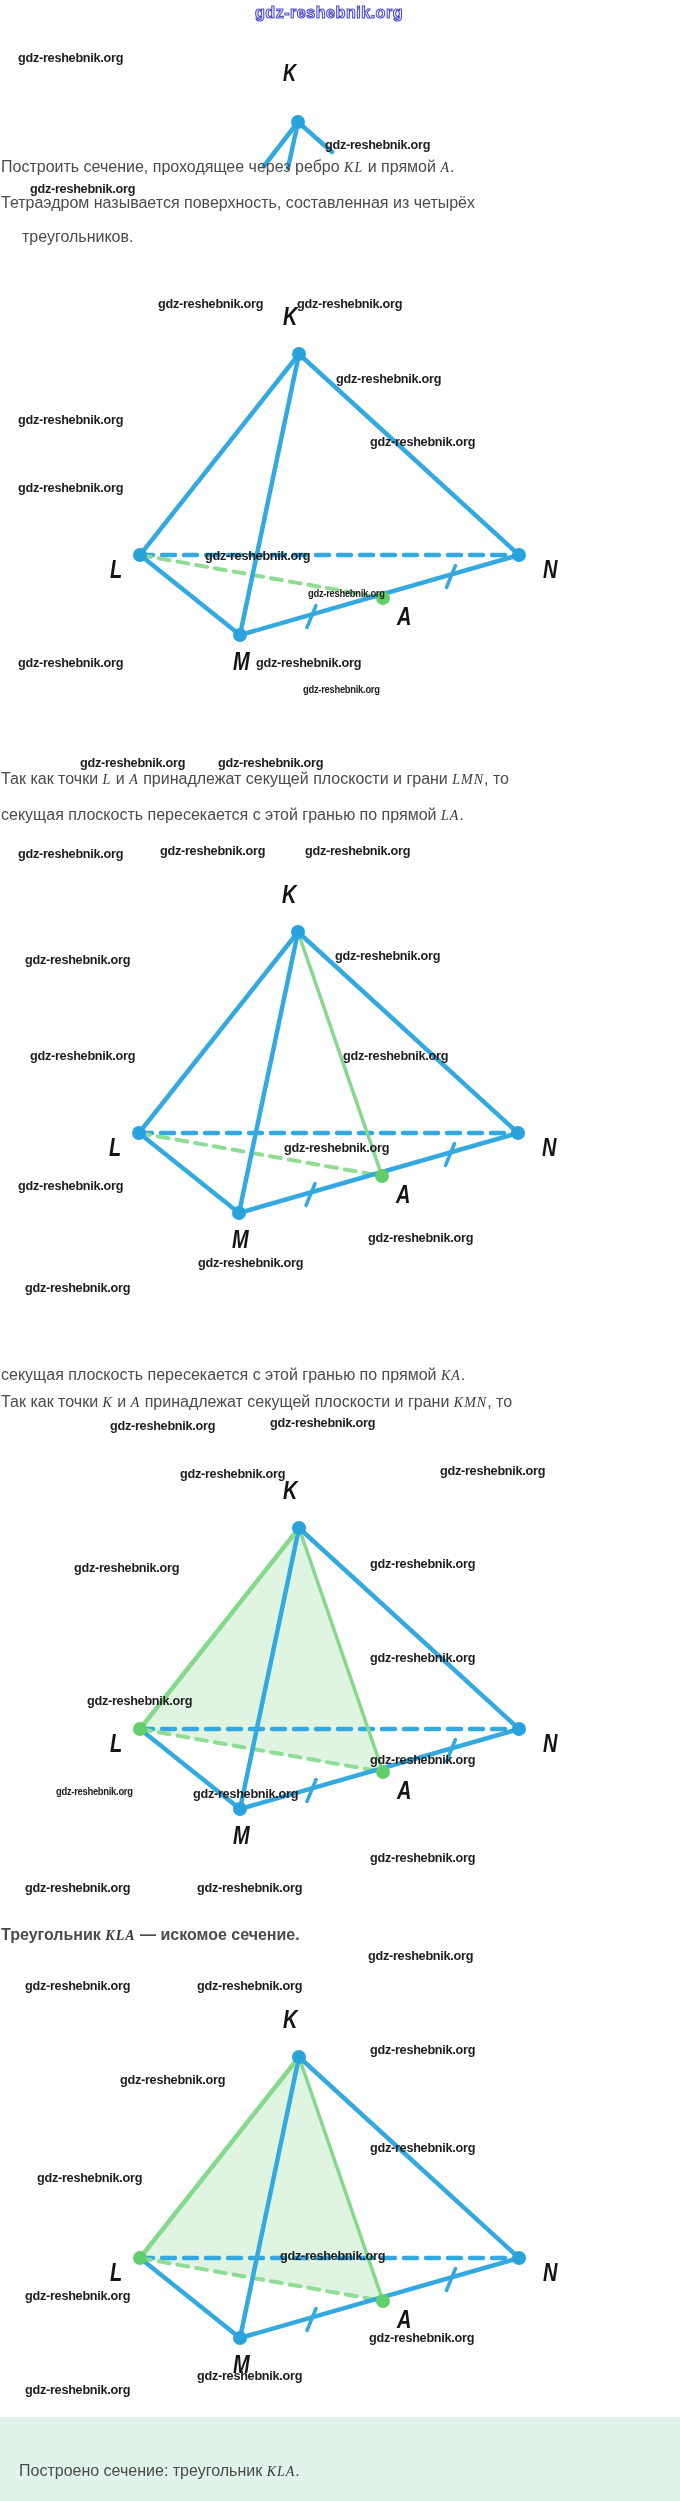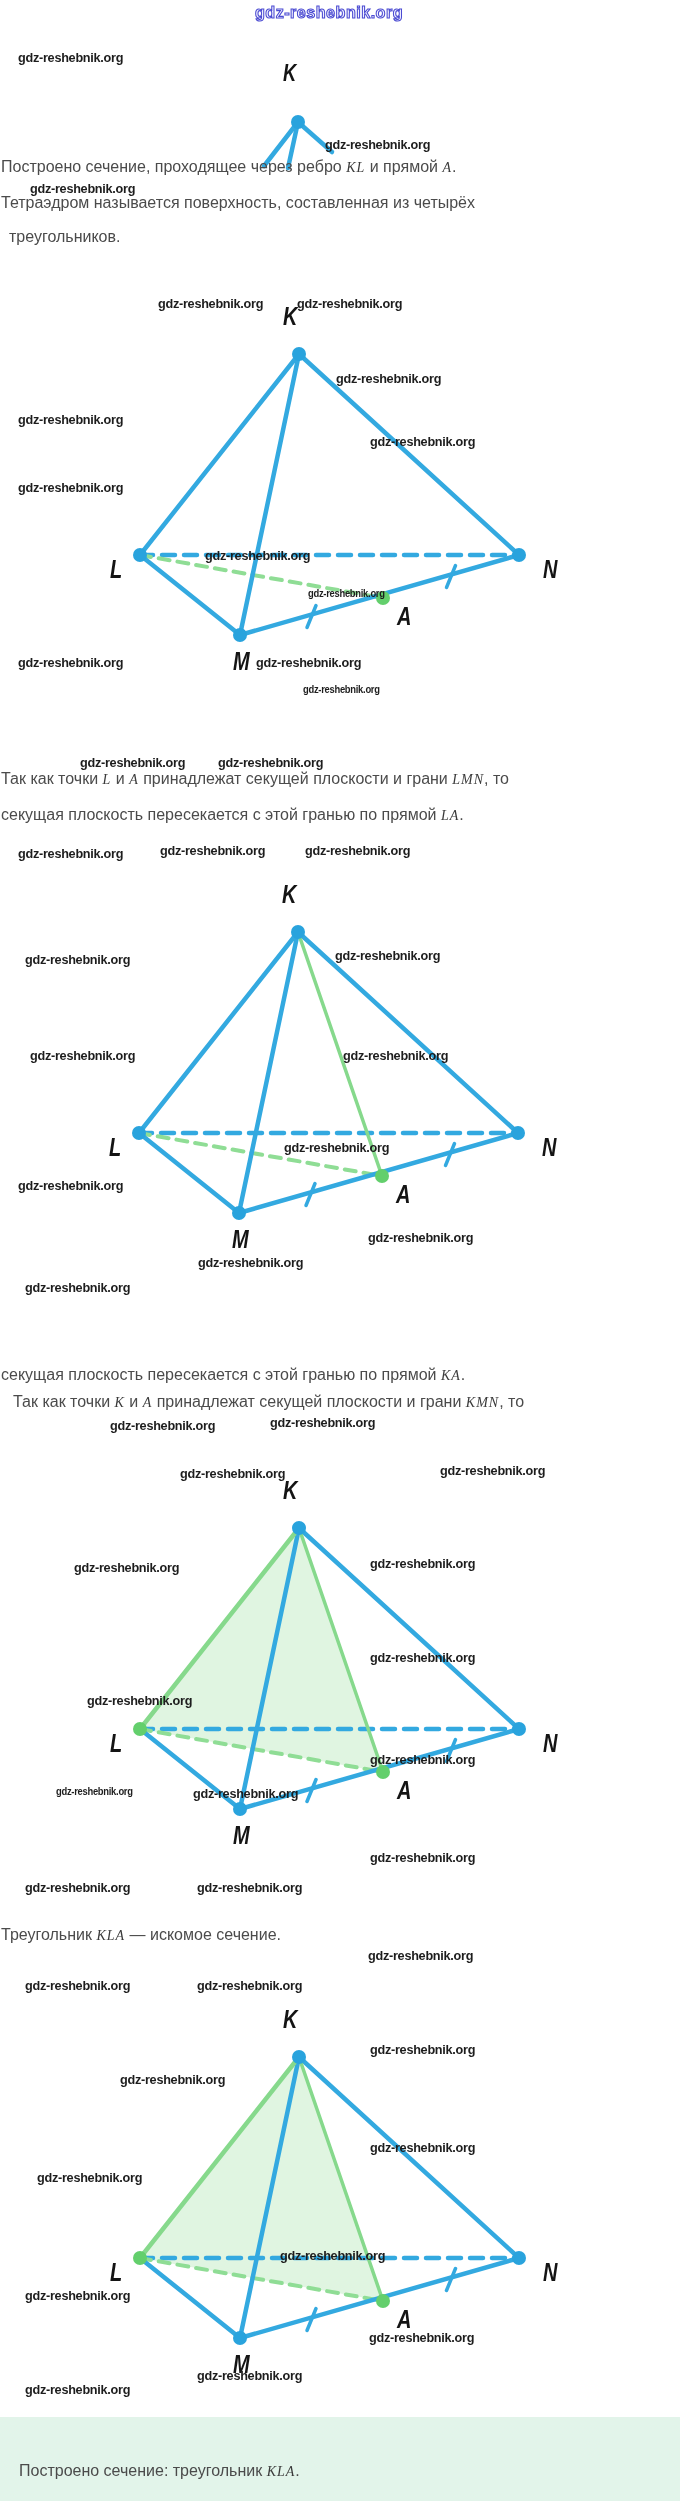--- a/index.html
+++ b/index.html
@@ -110,28 +110,28 @@
       <div class="vlabel" style="left: 543px; top: 1731px;">N</div>
       <div class="vlabel" style="left: 397px; top: 1778px;">A</div>
       <div class="vlabel" style="left: 283px; top: 2007px;">K</div>
       <div class="vlabel" style="left: 110px; top: 2260px;">L</div>
       <div class="vlabel" style="left: 233px; top: 2352px;">M</div>
       <div class="vlabel" style="left: 543px; top: 2260px;">N</div>
       <div class="vlabel" style="left: 397px; top: 2307px;">A</div>
       <div class="klabel-intro" style="left: 283px; top: 62px;">K</div>
     </div>
   <div id="text-layer">
-      <div class="para" style="left: 1px; top: 158px;"><span>Построено сечение, проходящее через ребро </span><span class="math">KL</span><span> и прямой </span><span class="math">A</span><span>.</span></div>
+      <div class="para" style="left: 1px; top: 158px;"><span>Построить сечение, проходящее через ребро </span><span class="math">KL</span><span> и прямой </span><span class="math">A</span><span>.</span></div>
       <div class="para" style="left: 1px; top: 194px;"><span>Тетраэдром называется поверхность, составленная из четырёх</span></div>
-      <div class="para" style="left: 1px; top: 228px; padding-left: 8px;"><span>треугольников.</span></div>
+      <div class="para" style="left: 14px; top: 228px; padding-left: 8px;"><span>треугольников.</span></div>
       <div class="para" style="left: 1px; top: 770px;"><span>Так как точки </span><span class="math">L</span><span> и </span><span class="math">A</span><span> принадлежат секущей плоскости и грани </span><span class="math">LMN</span><span>, то</span></div>
       <div class="para" style="left: 1px; top: 806px;"><span>секущая плоскость пересекается с этой гранью по прямой </span><span class="math">LA</span><span>.</span></div>
-      <div class="para" style="left: 13px; top: 1393px;"><span>Так как точки </span><span class="math">K</span><span> и </span><span class="math">A</span><span> принадлежат секущей плоскости и грани </span><span class="math">KMN</span><span>, то</span></div>
+      <div class="para" style="left: 1px; top: 1393px;"><span>Так как точки </span><span class="math">K</span><span> и </span><span class="math">A</span><span> принадлежат секущей плоскости и грани </span><span class="math">KMN</span><span>, то</span></div>
       <div class="para" style="left: 1px; top: 1366px;"><span>секущая плоскость пересекается с этой гранью по прямой </span><span class="math">KA</span><span>.</span></div>
-      <div class="para" style="left: 1px; top: 1926px;"><span>Треугольник </span><span class="math">KLA</span><span> — искомое сечение.</span></div>
+      <div class="para" style="left: 1px; top: 1926px; font-weight: bold;"><span>Треугольник </span><span class="math">KLA</span><span> — искомое сечение.</span></div>
     </div>
   <div id="wm-layer">
       <div class="wm" style="left: 18px; top: 50px;">gdz-reshebnik.org</div>
       <div class="wm" style="left: 325px; top: 137px;">gdz-reshebnik.org</div>
       <div class="wm" style="left: 30px; top: 181px;">gdz-reshebnik.org</div>
       <div class="wm" style="left: 158px; top: 296px;">gdz-reshebnik.org</div>
       <div class="wm" style="left: 297px; top: 296px;">gdz-reshebnik.org</div>
       <div class="wm" style="left: 336px; top: 371px;">gdz-reshebnik.org</div>
       <div class="wm" style="left: 18px; top: 412px;">gdz-reshebnik.org</div>
       <div class="wm" style="left: 370px; top: 434px;">gdz-reshebnik.org</div>

